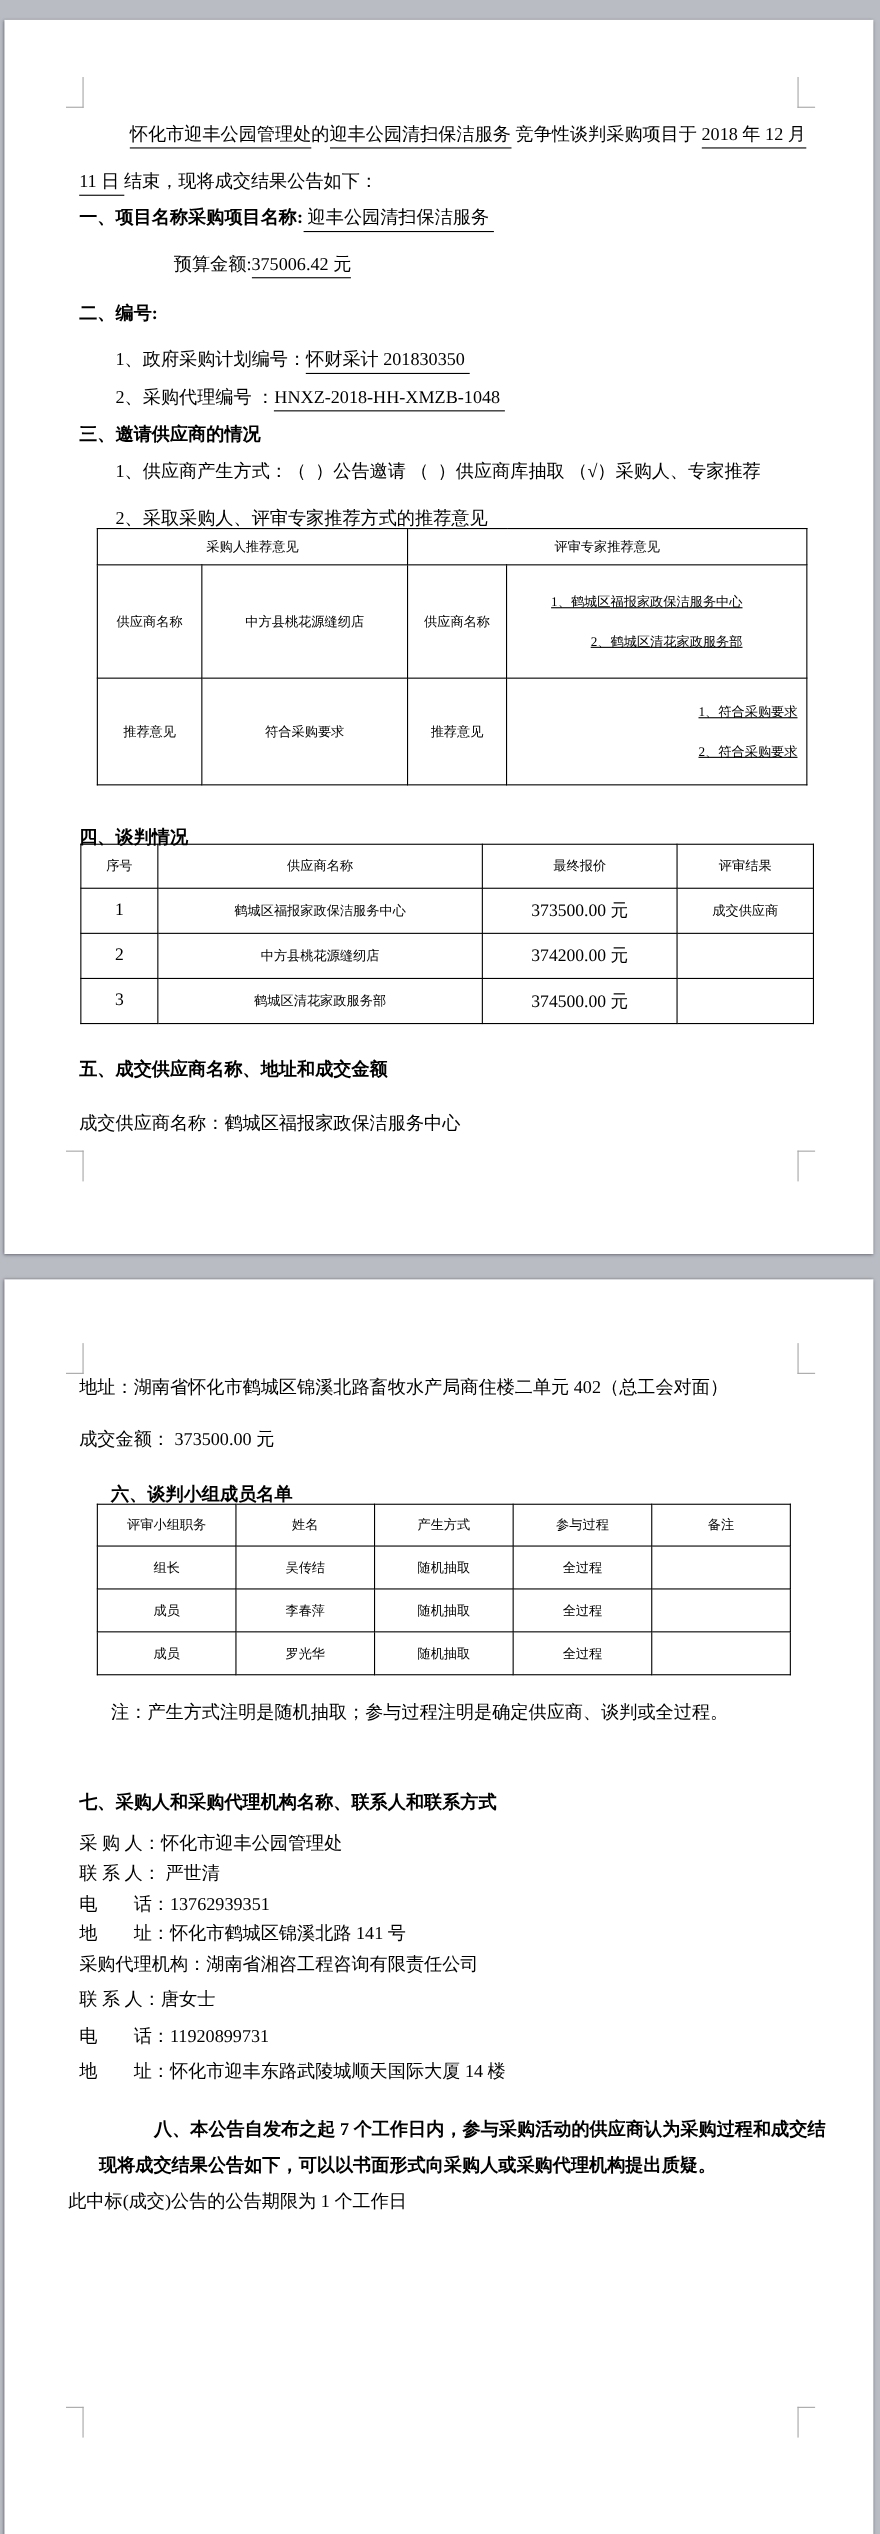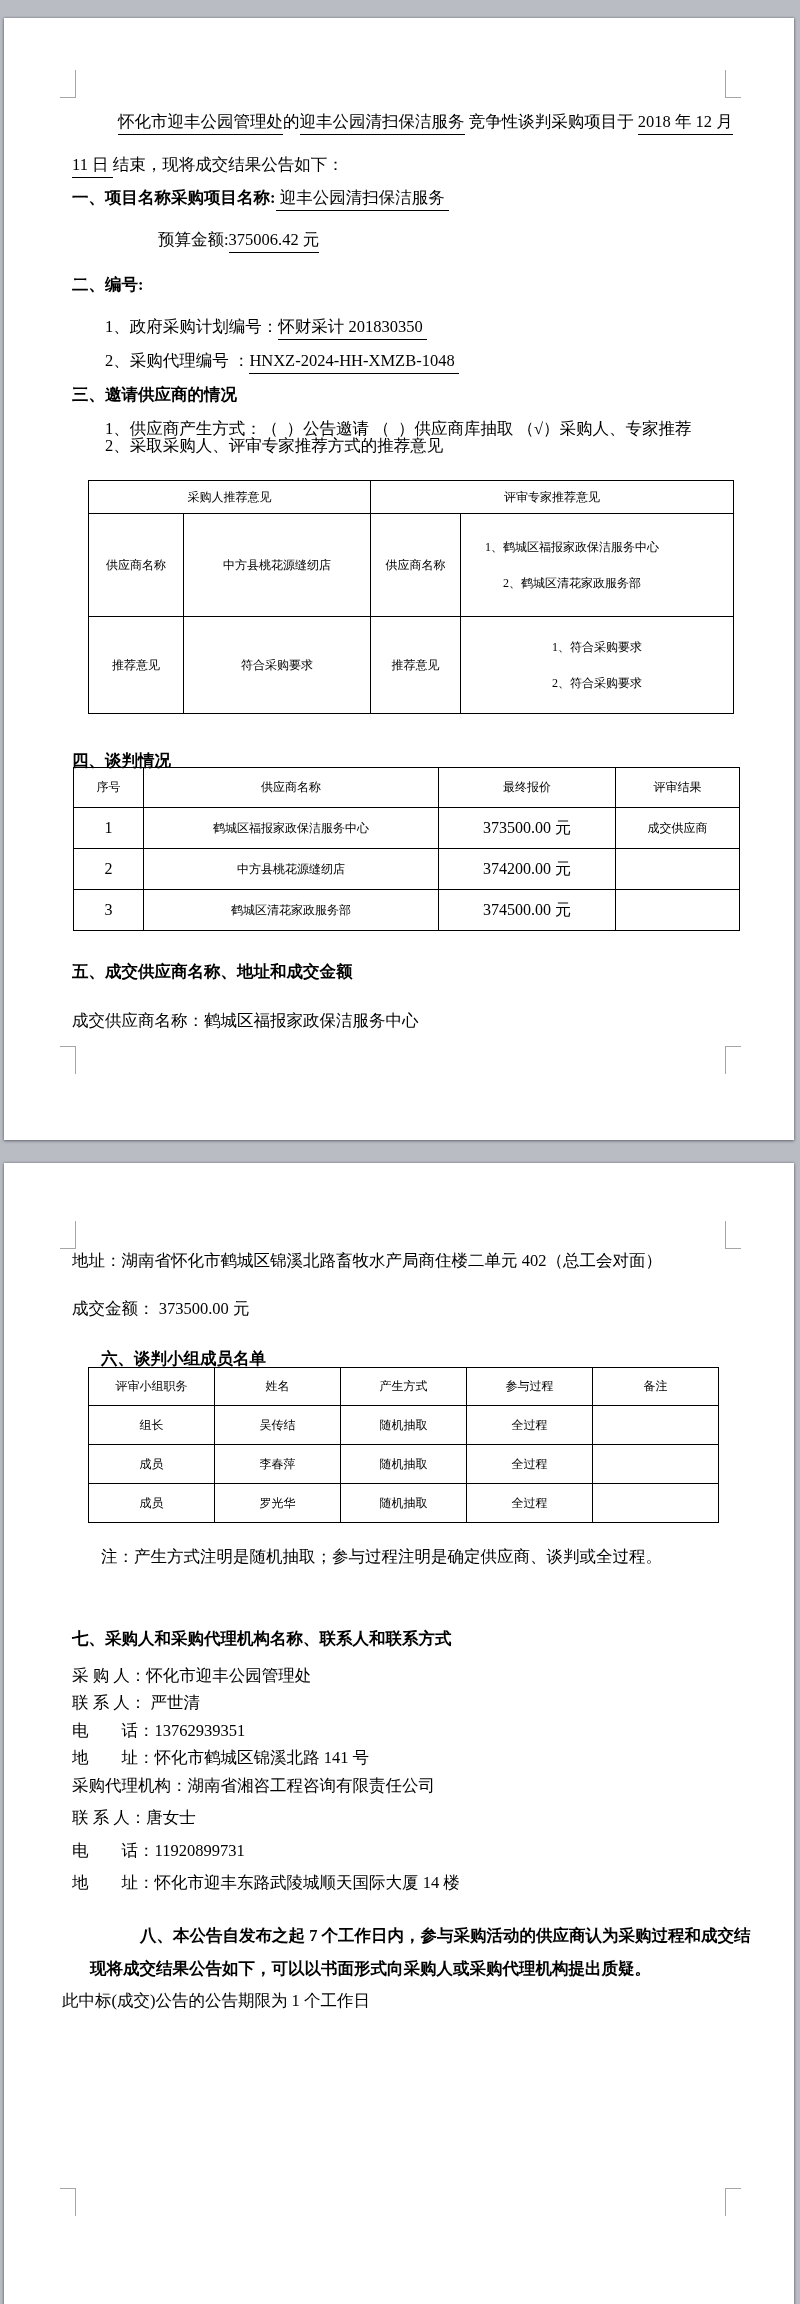--- a/index.html
+++ b/index.html
@@ -21,21 +21,21 @@
   
   .mark{position:absolute;width:15px;height:27px;}
   .mk-tl{border-right:1px solid #a6a6a6;border-bottom:1px solid #a6a6a6;}
   .mk-tr{border-left:1px solid #a6a6a6;border-bottom:1px solid #a6a6a6;}
   .mk-bl{border-right:1px solid #a6a6a6;border-top:1px solid #a6a6a6;}
   .mk-br{border-left:1px solid #a6a6a6;border-top:1px solid #a6a6a6;}
   table{border-collapse:collapse;position:absolute;table-layout:fixed;}
   td{border:1px solid #000;text-align:center;vertical-align:middle;
      font-size:12px;padding:2px 4px;overflow:hidden;}
   .tbl1 td.narrow{padding:2px 12px;}
-  .tbl1 td.list{text-align:center;vertical-align:middle;padding:4px 8px;}
+  .tbl1 td.list{text-align:right;vertical-align:middle;padding:4px 8px;text-decoration:underline;}
   .tbl1 .list-inner{width:206px;line-height:36px;}
   .tbl1 .list-line{line-height:36px;}
   .num{font-size:16px;}
 </style>
 </head>
 <body>
 
 <div class="page" id="page1">
   <div class="mark mk-tl" style="left:56px;top:52px;"></div>
   <div class="mark mk-tr" style="left:721px;top:52px;"></div>
@@ -45,25 +45,25 @@
   <div class="t" style="left:114px;top:94px;"><span class="u">怀化市迎丰公园管理处</span><span>的</span><span class="u">迎丰公园清扫保洁服务</span><span> 竞争性谈判采购项目于 </span><span class="u">2018 年 12 月</span></div>
   <div class="t" style="left:68px;top:137px;"><span class="u">11 日 </span><span>结束，现将成交结果公告如下：</span></div>
 
   <div class="t" style="left:68px;top:170px;"><span class="b">一、项目名称采购项目名称:</span><span class="u"> 迎丰公园清扫保洁服务 </span></div>
 
   <div class="t" style="left:154px;top:212px;"><span>预算金额:</span><span class="u">375006.42 元</span></div>
 
   <div class="t b" style="left:68px;top:257px;">二、编号:</div>
 
   <div class="t" style="left:101px;top:299px;"><span>1、政府采购计划编号：</span><span class="u">怀财采计 201830350 </span></div>
-  <div class="t" style="left:101px;top:333px;"><span>2、采购代理编号 ：</span><span class="u">HNXZ-2024-HH-XMZB-1048 </span></div>
+  <div class="t" style="left:101px;top:333px;"><span>2、采购代理编号 ：</span><span class="u">HNXZ-2018-HH-XMZB-1048 </span></div>
 
   <div class="t b" style="left:68px;top:367px;">三、邀请供应商的情况</div>
   <div class="t" style="left:101px;top:401px;">1、供应商产生方式：（  ）公告邀请 （  ）供应商库抽取 （√）采购人、专家推荐</div>
-  <div class="t" style="left:101px;top:418px;text-align:right;">2、采取采购人、评审专家推荐方式的推荐意见</div>
+  <div class="t" style="left:101px;top:443px;text-align:right;">2、采取采购人、评审专家推荐方式的推荐意见</div>
 
   <table class="tbl1" style="left:84px;top:462px;width:645px;">
     <colgroup>
         <col style="width:95px">
         <col style="width:187px">
         <col style="width:90px">
         <col style="width:273px">
       </colgroup>
     <tbody>
         <tr style="height:33px;">

